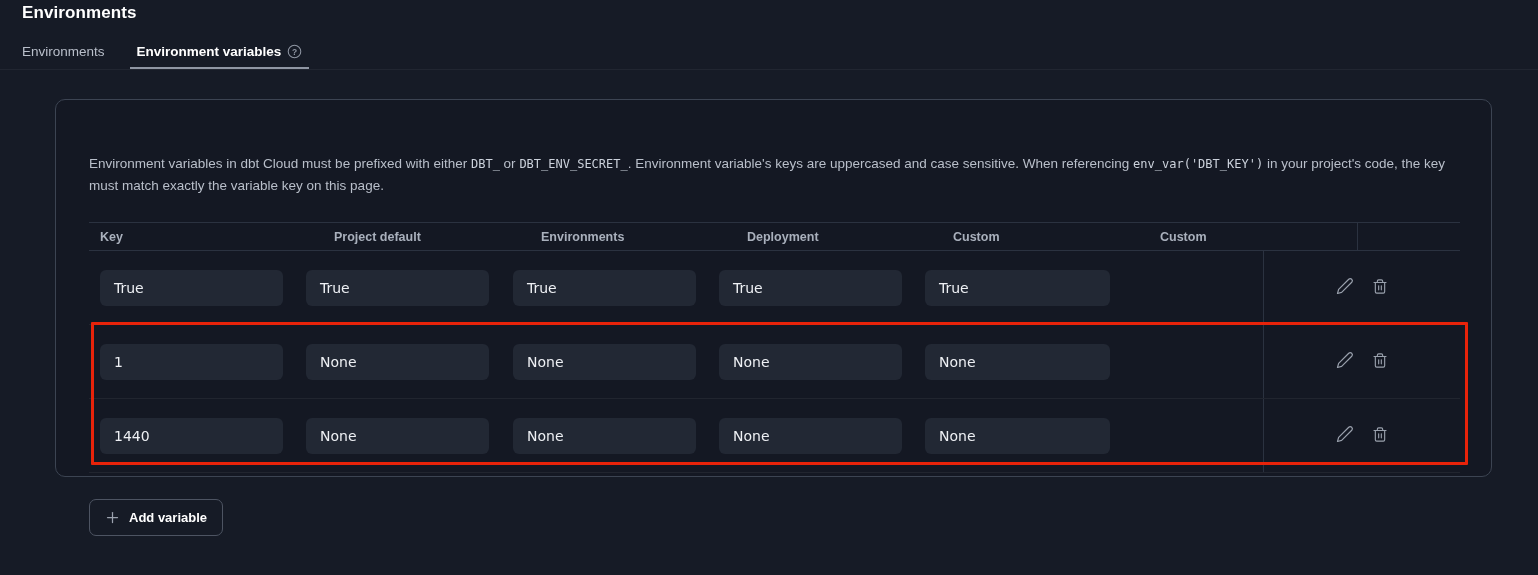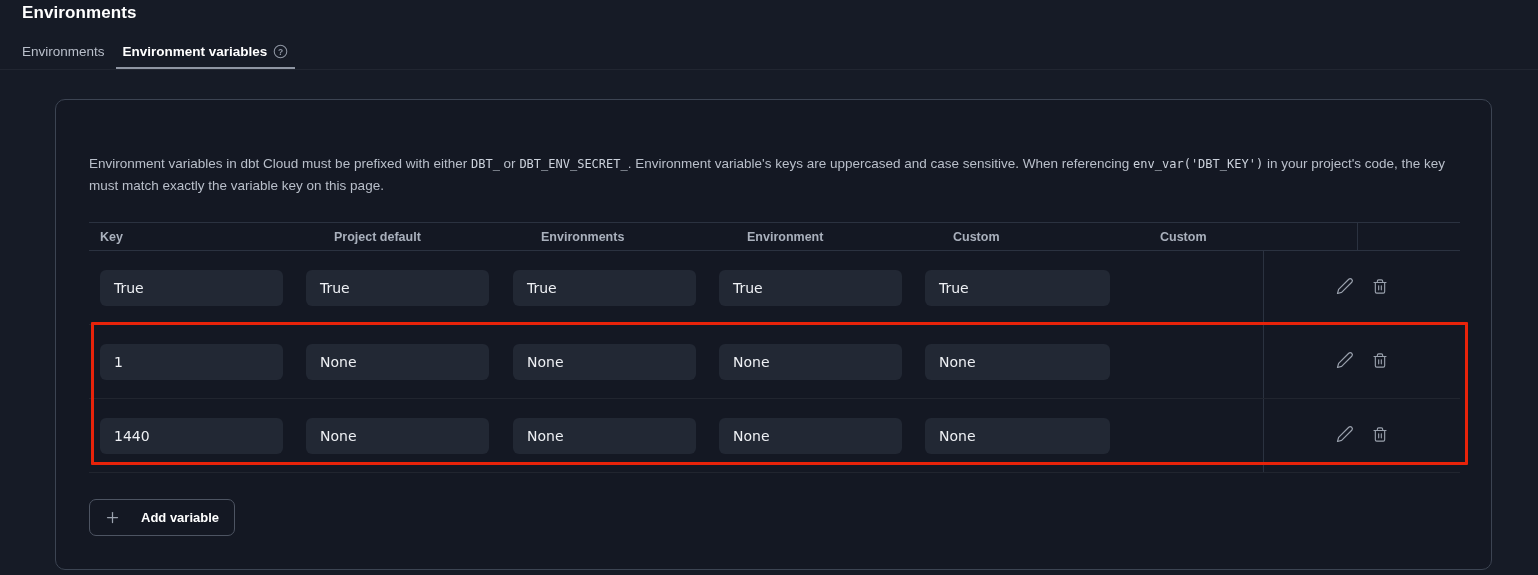--- a/index.html
+++ b/index.html
@@ -22,25 +22,25 @@
     margin:20px 0 0 22px;display:flex;align-items:flex-end;height:26px;
   }
   .tab{
     font-size:13.5px;color:var(--text-secondary);padding:0 0 8px 0;cursor:pointer;
     border-bottom:2px solid transparent;white-space:nowrap;
   }
   .tab.active{
     color:#ffffff;font-weight:bold;border-bottom:2px solid #8f96a3;
     padding:0 7px 8px 7px;display:flex;align-items:center;gap:6px;
   }
-  .tab + .tab{margin-left:11px;}
+  .tab + .tab{margin-left:25px;}
   .tabs-divider{width:100%;border-bottom:1px solid rgba(255,255,255,0.05);}
   .help-icon{display:inline-flex;align-items:center;}
   .card{
-    position:relative;margin:29px 14px 0 55px;width:1437px;height:471px;
+    position:relative;margin:29px 14px 0 55px;width:1437px;height:378px;
     background:var(--card-bg);border:1px solid var(--card-border);border-radius:10px;
     padding:53px 33px 0 33px;
   }
   .description{
     font-size:13.5px;line-height:21px;color:var(--text-secondary);max-width:1372px;
   }
   .description .code{
     font-family:"DejaVu Sans Mono",monospace;font-size:12px;color:#ccd2dc;
   }
   .env-table{margin-top:26px;width:1371px;}
@@ -75,21 +75,21 @@
   .icon-btn{
     background:none;border:none;cursor:pointer;display:flex;align-items:center;
     padding:2px;color:var(--icon);
   }
   .highlight-rect{
     position:absolute;left:35px;top:222px;width:1377px;height:143px;
     border:3px solid var(--highlight-red);border-radius:1px;
     pointer-events:none;z-index:5;
   }
   .add-btn{
-    margin-top:26px;display:inline-flex;align-items:center;gap:21px;height:37px;
+    margin-top:26px;display:inline-flex;align-items:center;gap:9px;height:37px;
     padding:0 15px;background:transparent;border:1px solid #4d5462;border-radius:7px;
     cursor:pointer;font-family:"Liberation Sans",sans-serif;
     font-size:13px;font-weight:bold;color:#ffffff;
   }
   .plus-icon{color:#9ba2ae;display:flex;}
 </style>
 </head>
 <body>
 
 <h1 class="page-title">Environments</h1>
@@ -110,21 +110,21 @@
 
 <div class="card">
 
   <p class="description"><span>Environment variables in dbt Cloud must be prefixed with either </span><span class="code">DBT_</span><span> or </span><span class="code">DBT_ENV_SECRET_</span><span>. Environment variable's keys are uppercased and case sensitive. When referencing </span><span class="code">env_var('DBT_KEY')</span><span> in your project's code, the key must match exactly the variable key on this page.</span></p>
 
   <div class="env-table">
     <div class="trow thead">
         <div class="cell col-key">Key</div>
         <div class="cell col-val">Project default</div>
         <div class="cell col-val">Environments</div>
-        <div class="cell col-val">Environment</div>
+        <div class="cell col-val">Deployment</div>
         <div class="cell col-val">Custom</div>
         <div class="cell col-val">Custom</div>
         <div class="cell col-icons"></div>
       </div>
     <div class="tbody">
         <div class="trow">
     <div class="cell col-val">
             <div class="value-box">True</div>
           </div>
           <div class="cell col-val">

